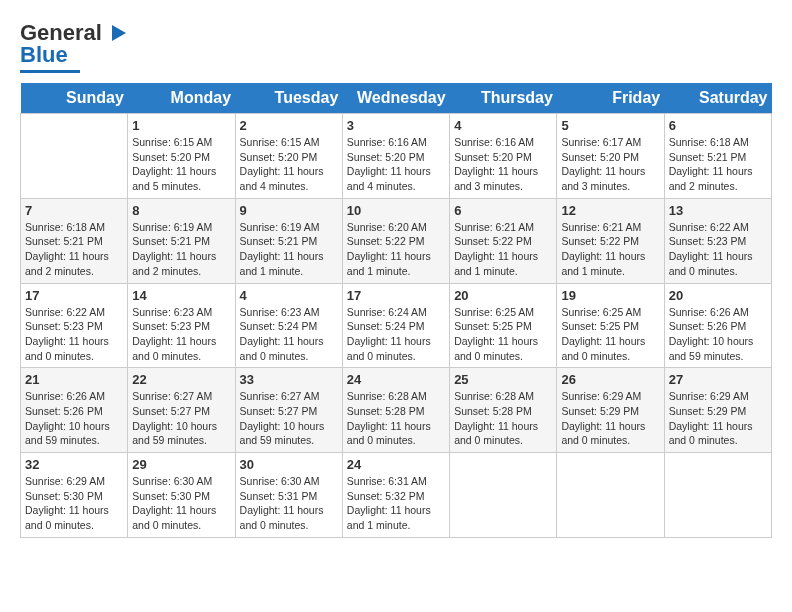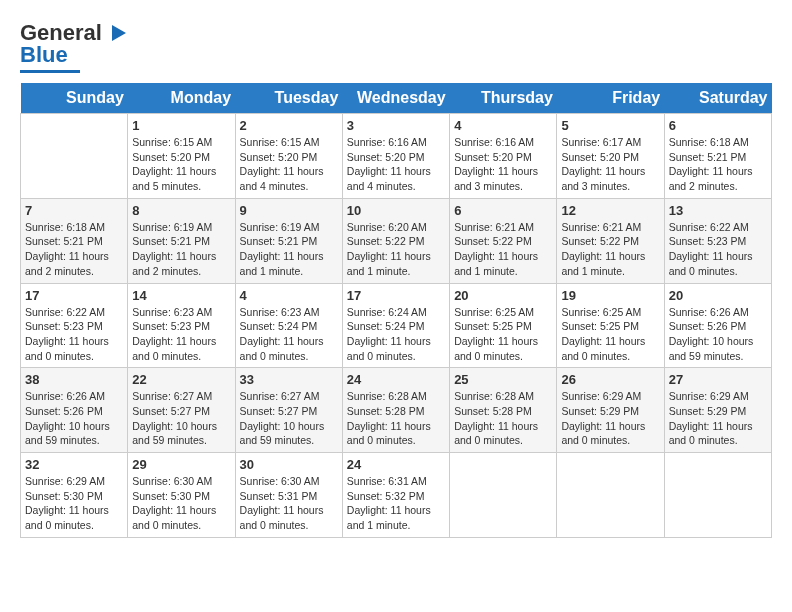--- a/index.html
+++ b/index.html
@@ -206,21 +206,21 @@
           <span class="day-number">19</span>
           <div class="day-info">Sunrise: 6:25 AM<br>Sunset: 5:25 PM<br>Daylight: 11 hours and 0 minutes.</div>
         </td>
         <td>
           <span class="day-number">20</span>
           <div class="day-info">Sunrise: 6:26 AM<br>Sunset: 5:26 PM<br>Daylight: 10 hours and 59 minutes.</div>
         </td>
       </tr>
       <tr>
         <td>
-          <span class="day-number">38</span>
+          <span class="day-number">21</span>
           <div class="day-info">Sunrise: 6:26 AM<br>Sunset: 5:26 PM<br>Daylight: 10 hours and 59 minutes.</div>
         </td>
         <td>
           <span class="day-number">22</span>
           <div class="day-info">Sunrise: 6:27 AM<br>Sunset: 5:27 PM<br>Daylight: 10 hours and 59 minutes.</div>
         </td>
         <td>
           <span class="day-number">33</span>
           <div class="day-info">Sunrise: 6:27 AM<br>Sunset: 5:27 PM<br>Daylight: 10 hours and 59 minutes.</div>
         </td>

